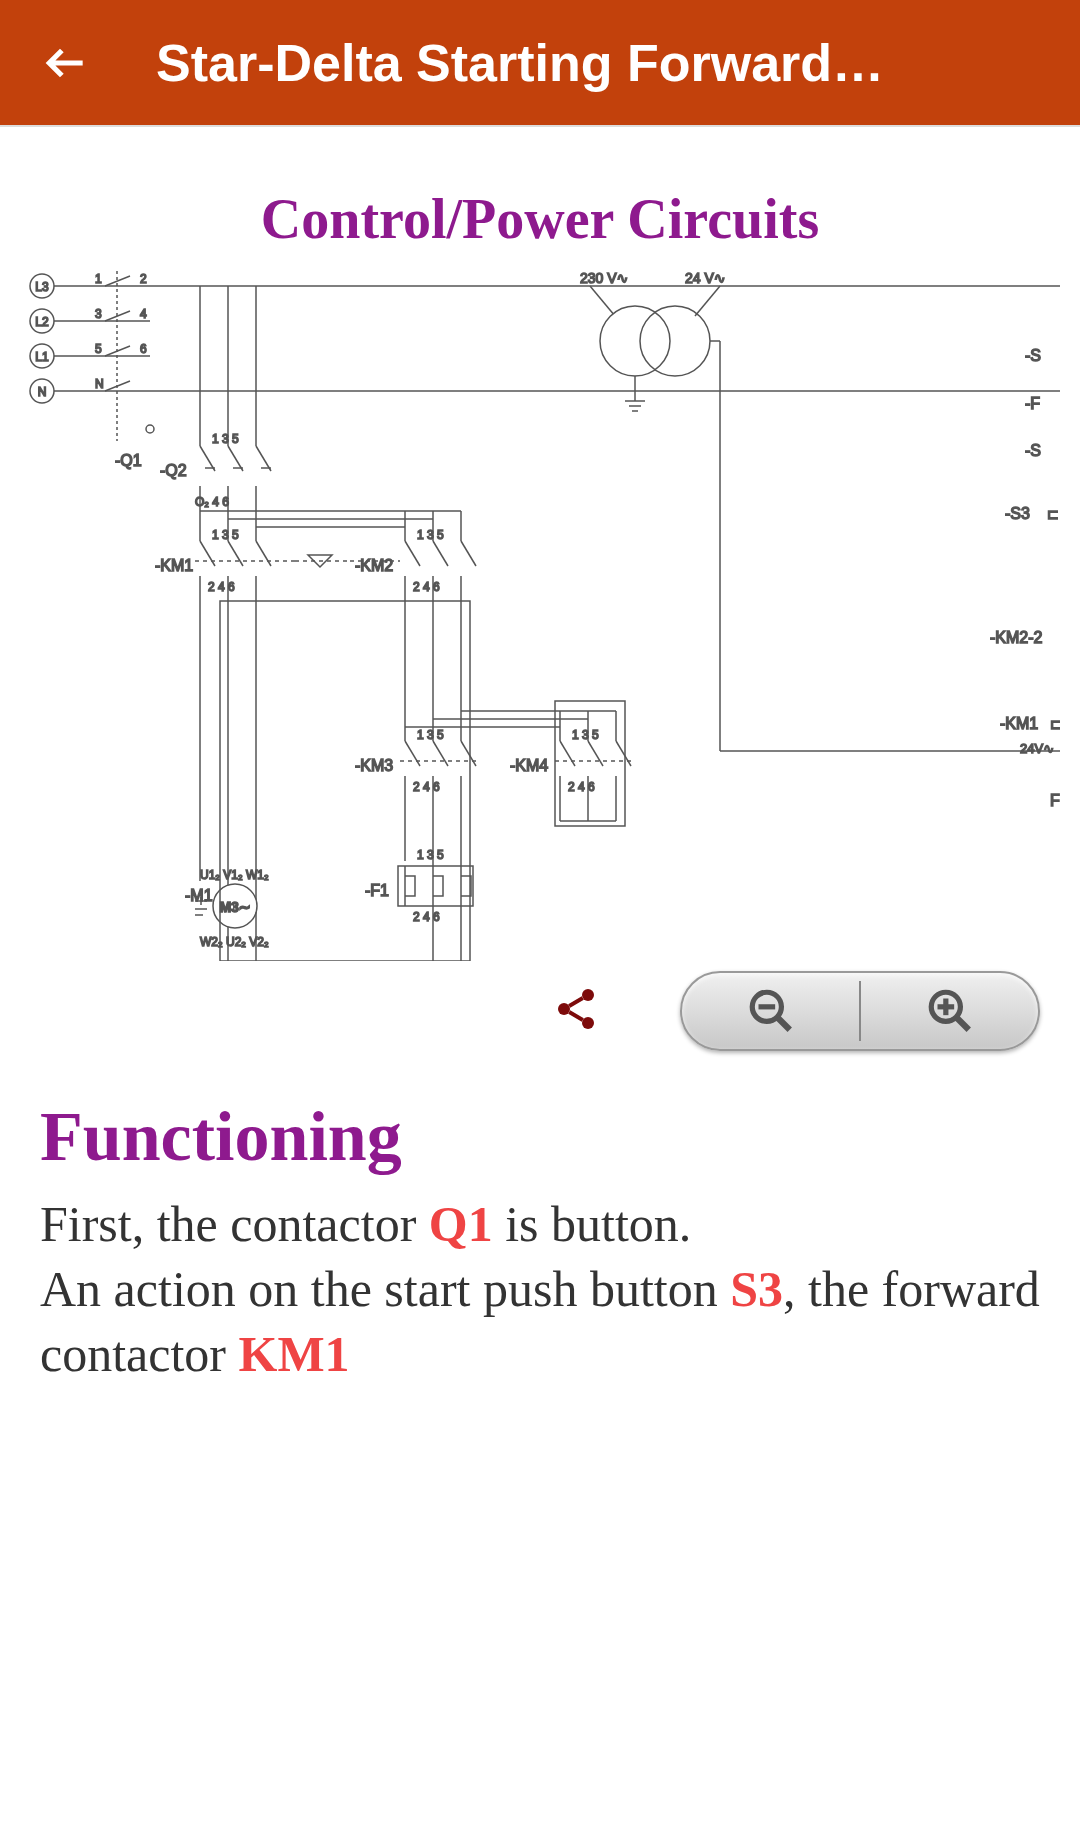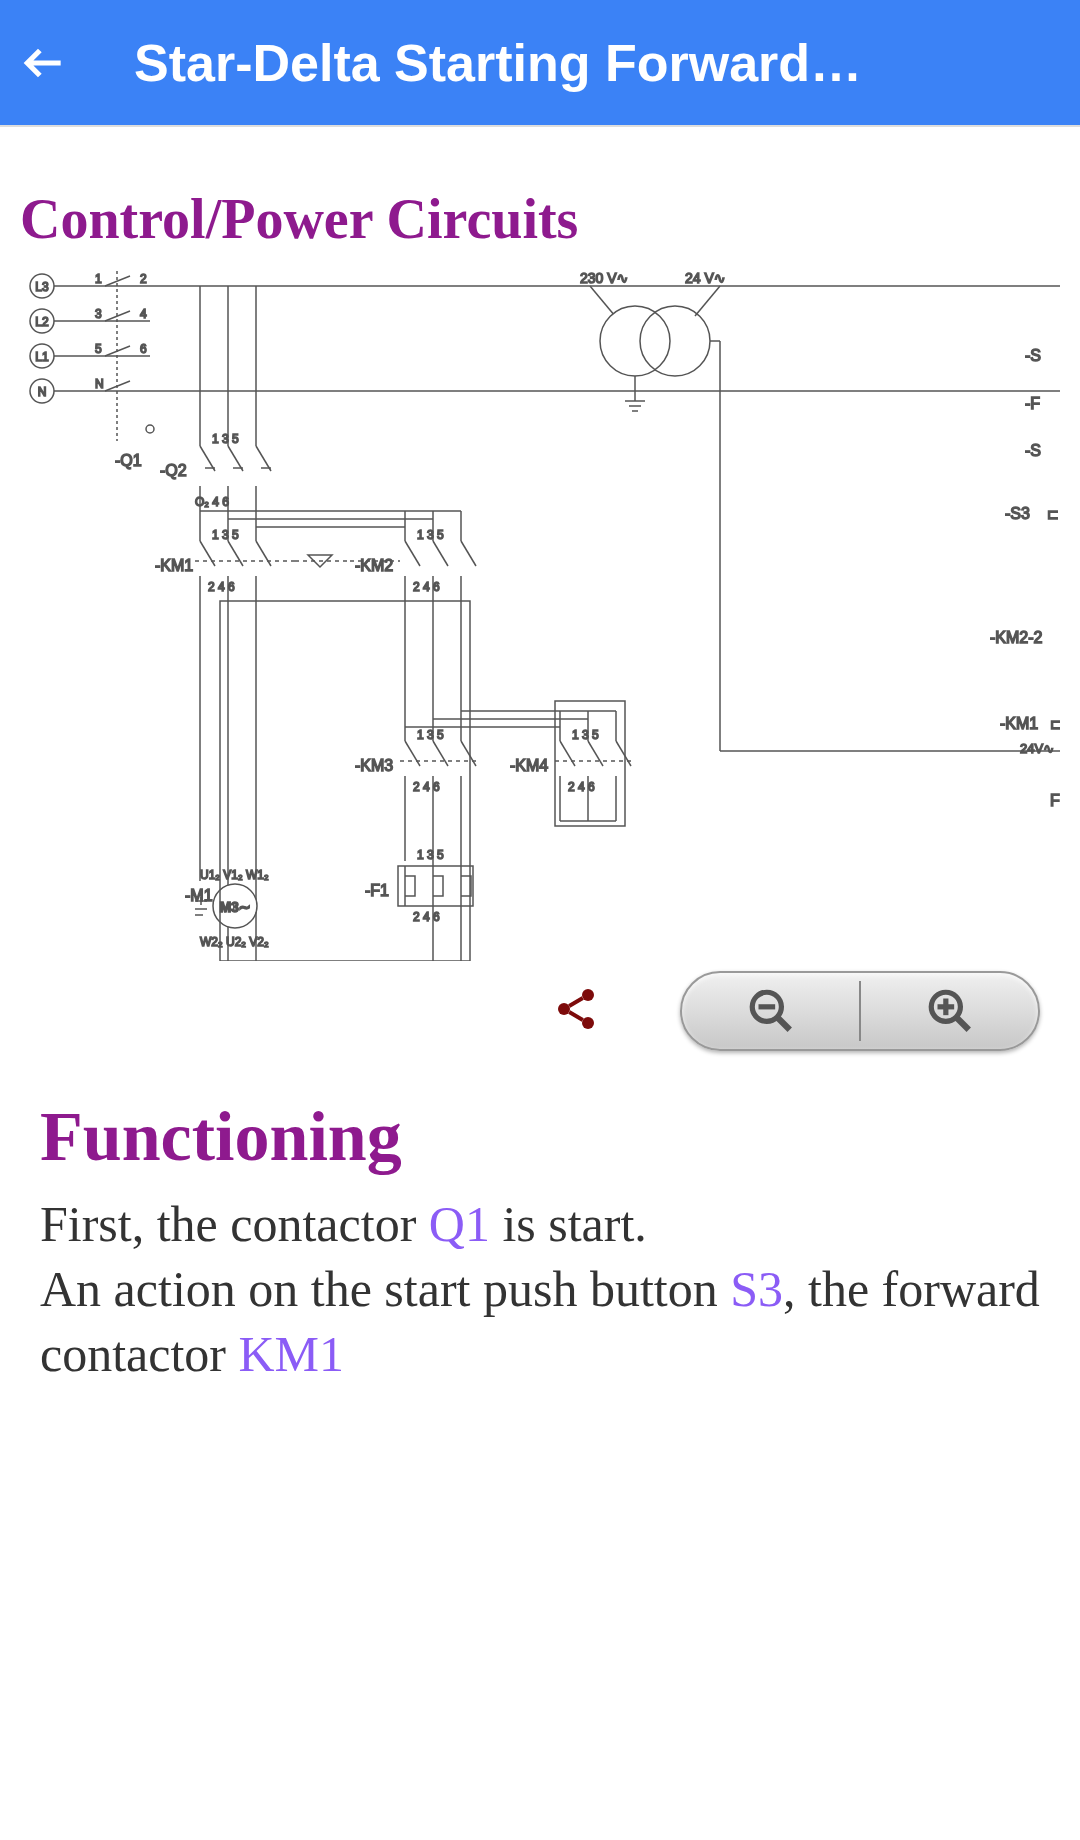--- a/index.html
+++ b/index.html
@@ -1,32 +1,32 @@
 <!DOCTYPE html>
 <html><head>
 <meta charset="utf-8">
 <style>
   * { box-sizing: border-box; margin: 0; padding: 0; }
   html, body { width: 1080px; height: 1840px; font-family: Georgia, 'Times New Roman', serif; background: #fff; overflow: hidden; }
-  .header { background: #3b82f6; height: 125px; display: flex; align-items: center; padding: 0 14px; }
+  .header { background: #c2410c; height: 125px; display: flex; align-items: center; padding: 0 36px; }
   .back-arrow { width: 60px; height: 60px; color: #fff; display: flex; align-items: center; justify-content: center; }
   .header-title { color: #fff; font-size: 52px; font-weight: bold; font-family: Arial, sans-serif; margin-left: 60px; white-space: nowrap; overflow: hidden; text-overflow: ellipsis; flex: 1; }
   .divider { height: 2px; background: #ddd; }
   .content { padding: 60px 20px 0 20px; }
-  .section-title { color: #8e1a8e; font-size: 56px; font-weight: bold; text-align: left; font-family: Georgia, serif; margin-bottom: 10px; }
+  .section-title { color: #8e1a8e; font-size: 56px; font-weight: bold; text-align: center; font-family: Georgia, serif; margin-bottom: 10px; }
   .diagram-container { position: relative; width: 100%; height: 700px; overflow: hidden; }
   .diagram-svg { position: absolute; top: 0; left: 0; }
   .controls-row { display: flex; align-items: center; justify-content: flex-end; gap: 40px; margin-top: 10px; padding-right: 20px; }
   .share-icon { margin-right: 40px; }
   .zoom-control { display: flex; align-items: center; background: linear-gradient(#f0f0f0, #c8c8c8); border-radius: 40px; border: 2px solid #999; width: 360px; height: 80px; position: relative; box-shadow: inset 0 2px 5px rgba(255,255,255,0.7), 0 2px 4px rgba(0,0,0,0.3); }
   .zoom-btn { flex: 1; display: flex; align-items: center; justify-content: center; height: 100%; }
   .zoom-divider { width: 2px; height: 60px; background: #888; }
   .body-text { padding: 40px 20px 0 20px; font-size: 50px; line-height: 1.3; color: #333; font-family: Georgia, serif; }
   .subheading { color: #8e1a8e; font-weight: bold; font-size: 70px; margin-bottom: 10px; }
-  .body-text b { font-weight: normal; color: #8b5cf6; }
+  .body-text b { font-weight: bold; color: #ef4444; }
 </style>
 </head>
 <body>
 
 <div class="header">
   <div class="back-arrow">
     <svg width="50" height="50" viewBox="0 0 24 24">
         <path fill="none" stroke="#fff" stroke-width="2.5" d="M20 12H4M10 6l-6 6 6 6"></path>
       </svg>
   </div>
@@ -243,17 +243,17 @@
             <line x1="6" y1="10" x2="14" y2="10" stroke="#555" stroke-width="2.5"></line>
             <line x1="10" y1="6" x2="10" y2="14" stroke="#555" stroke-width="2.5"></line>
           </svg>
       </div>
     </div>
   </div>
 
   <div class="body-text">
     <div class="subheading">Functioning</div>
     <p>
-      <span>First, the contactor </span><b>Q1</b><span> is start.</span><br>
+      <span>First, the contactor </span><b>Q1</b><span> is button.</span><br>
       <span>An action on the start push button </span><b>S3</b><span>, the forward contactor </span><b>KM1</b>
     </p>
   </div>
 </div>
 
 </body></html>

